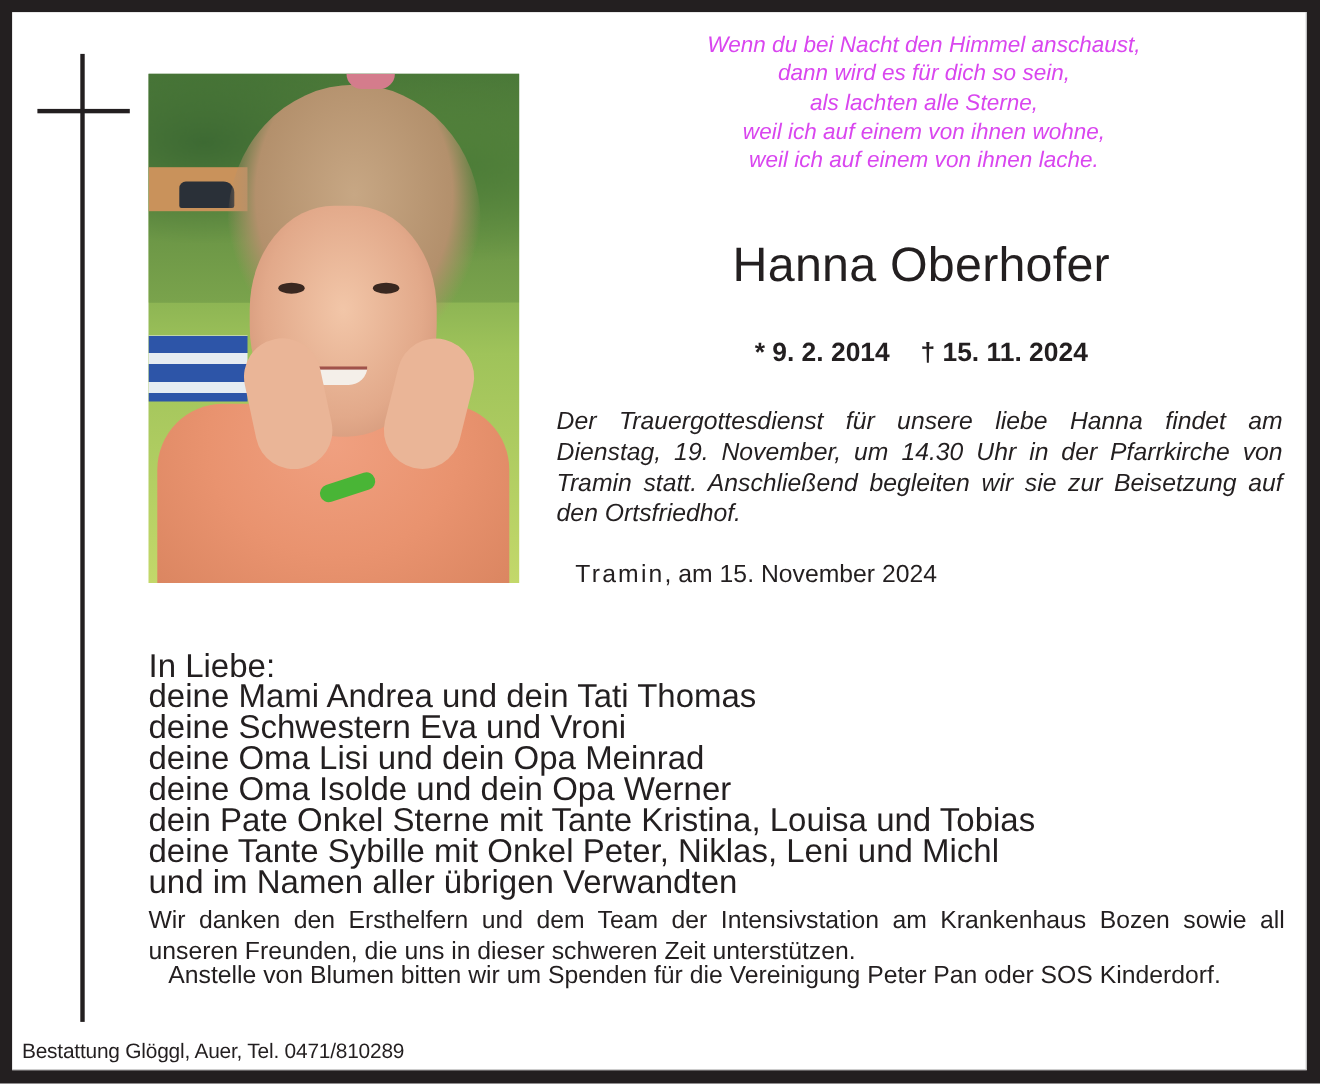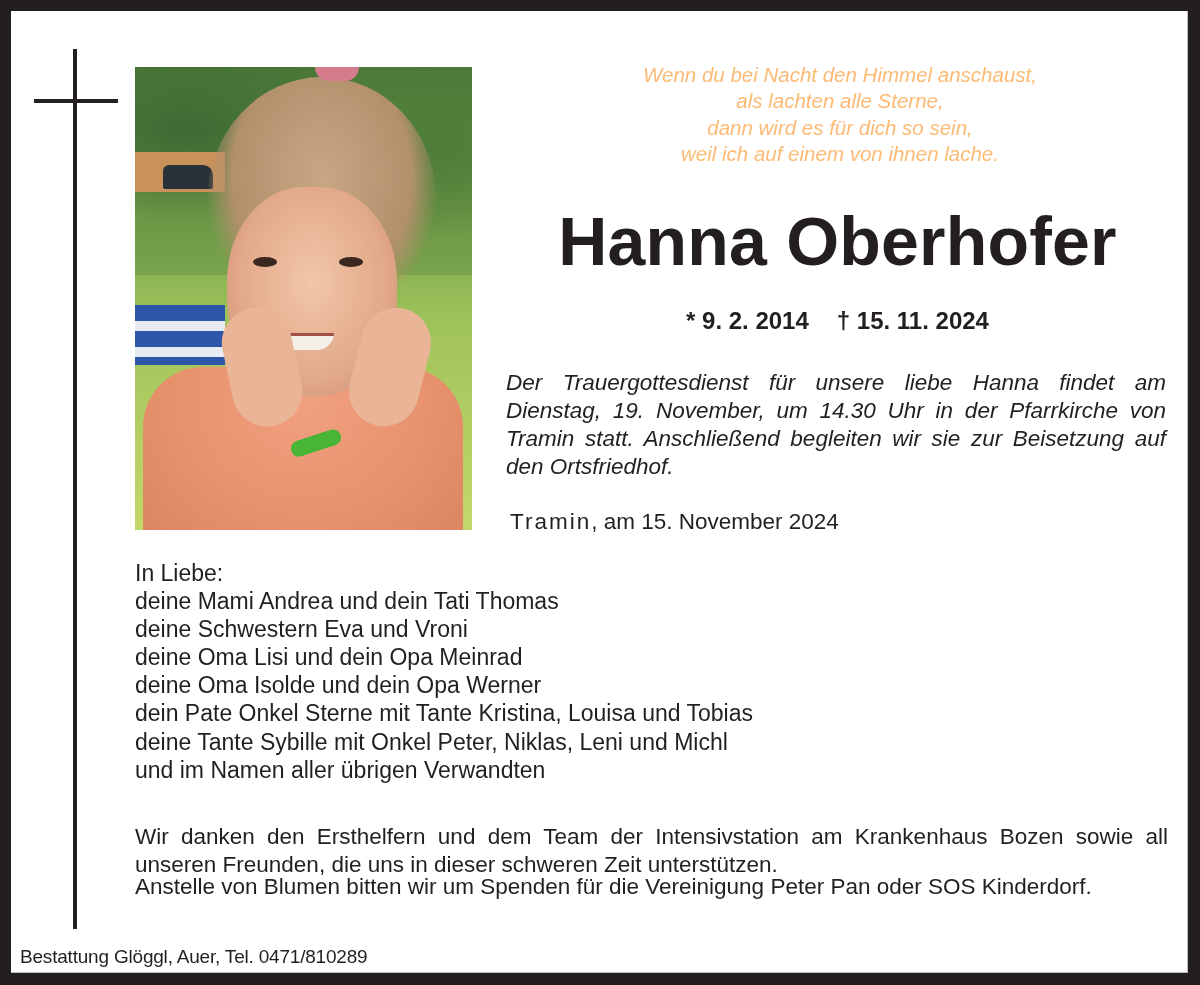--- a/index.html
+++ b/index.html
@@ -89,36 +89,36 @@
   }
   .photo .hand.l { left:92px; top:240px; transform: rotate(-12deg); }
   .photo .hand.r { left:220px; top:240px; transform: rotate(14deg); }
   .photo .band {
     position:absolute; left:155px; top:368px; width:52px; height:16px;
     background:#49b536; border-radius:8px; transform: rotate(-18deg);
   }
   
   .poem {
     position: absolute;
-    left: 560px; top: 62px;
+    left: 560px; top: 28px;
     width: 560px;
     text-align: center;
     font-style: italic;
     font-size: 20.5px;
     line-height: 26.3px;
-    color: #fdba74;
+    color: #d946ef;
   }
   .poem div { white-space: nowrap; }
   .name {
     position: absolute;
     left: 530px; top: 205px;
     width: 615px;
     text-align: center;
-    font-weight: bold;
-    font-size: 68px;
+    font-weight: normal;
+    font-size: 44px;
     line-height: 72px;
     letter-spacing: 0.2px;
     white-space: nowrap;
   }
   .dates {
     position: absolute;
     left: 530px; top: 305px;
     width: 615px;
     text-align: center;
     font-weight: bold;
@@ -132,47 +132,47 @@
     left: 506px; top: 369px;
     width: 660px;
     font-size: 22.5px;
     line-height: 28px;
     text-align: justify;
     text-align-last: left;
     font-style: italic;
   }
   .place-date {
     position: absolute;
-    left: 510px; top: 508px;
+    left: 523px; top: 508px;
     font-size: 22.5px;
     line-height: 28px;
     white-space: nowrap;
   }
   .place-date .town { letter-spacing: 2px; }
   .mourners {
     position: absolute;
-    left: 135px; top: 559px;
-    font-size: 23px;
+    left: 135px; top: 592px;
+    font-size: 30px;
     line-height: 28.1px;
   }
   .mourners .line { white-space: nowrap; }
   .mourners b { font-weight: normal; }
   .thanks {
     position: absolute;
     left: 135px; top: 803px;
     width: 1033px;
     font-size: 22.5px;
     line-height: 28px;
     text-align: justify;
     text-align-last: left;
     margin-top: 20px;
   }
   .donation {
     position: absolute;
-    left: 135px; top: 873px;
+    left: 153px; top: 873px;
     width: 1033px;
     font-size: 22.5px;
     line-height: 28px;
     text-align: justify;
     text-align-last: left;
   }
   .undertaker {
     position: absolute;
     left: 20px; top: 948px;
     font-size: 19px;
@@ -201,22 +201,23 @@
   <div class="eye l"></div>
   <div class="eye r"></div>
   <div class="mouth"></div>
   <div class="hand l"></div>
   <div class="hand r"></div>
   <div class="band"></div>
 </div>
 
 <div class="poem">
   <div>Wenn du bei Nacht den Himmel anschaust,</div>
+  <div>dann wird es für dich so sein,</div>
   <div>als lachten alle Sterne,</div>
-  <div>dann wird es für dich so sein,</div>
+  <div>weil ich auf einem von ihnen wohne,</div>
   <div>weil ich auf einem von ihnen lache.</div>
 </div>
 
 <div class="name">Hanna Oberhofer</div>
 
 <div class="dates">
   <span>* 9. 2. 2014</span><span class="gap"></span><span>† 15. 11. 2024</span>
 </div>
 
 <div class="service">Der Trauergottesdienst für unsere liebe Hanna findet am Dienstag, 19. November, um 14.30 Uhr in der Pfarrkirche von Tramin statt. Anschließend begleiten wir sie zur Beisetzung auf den Ortsfriedhof.</div>

